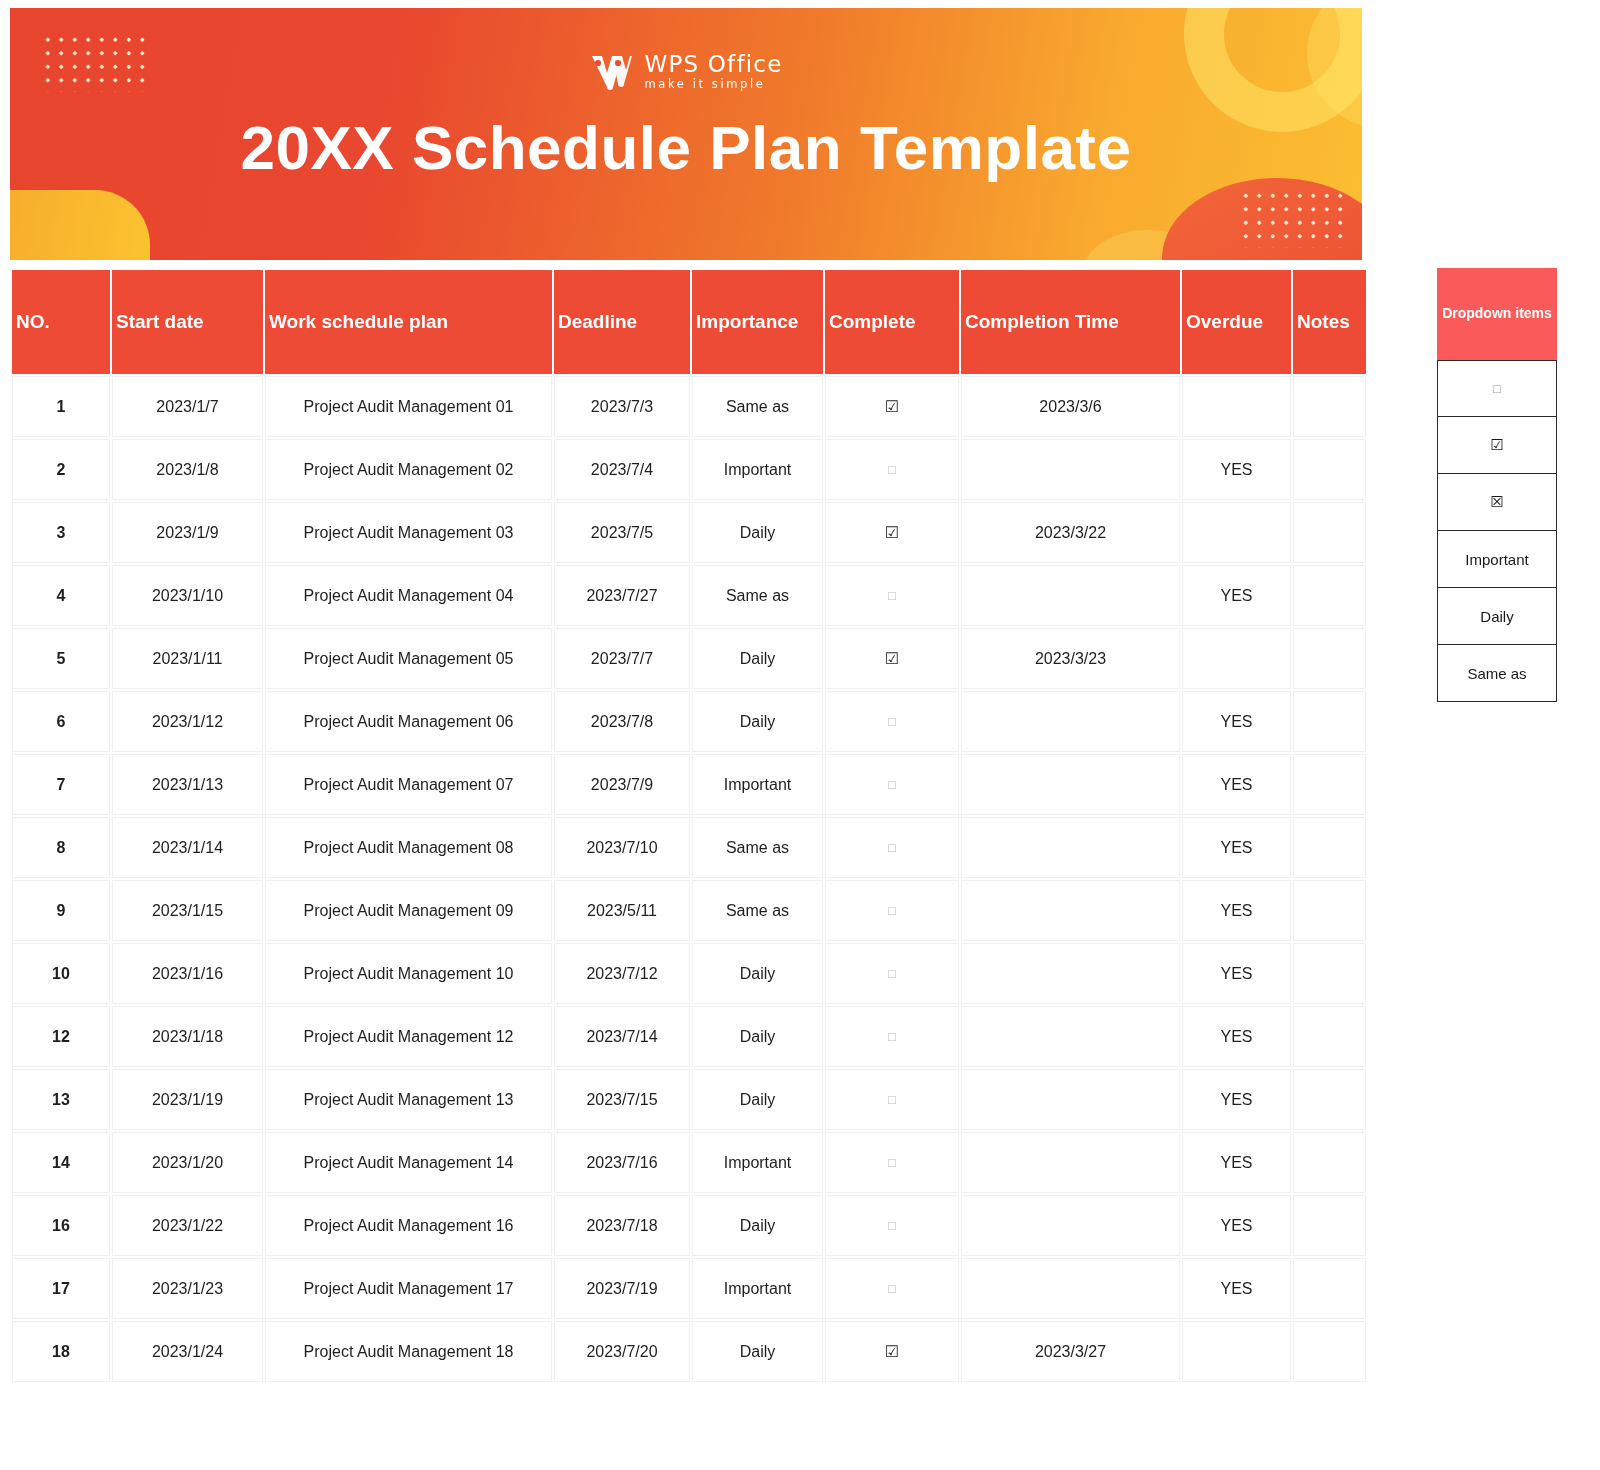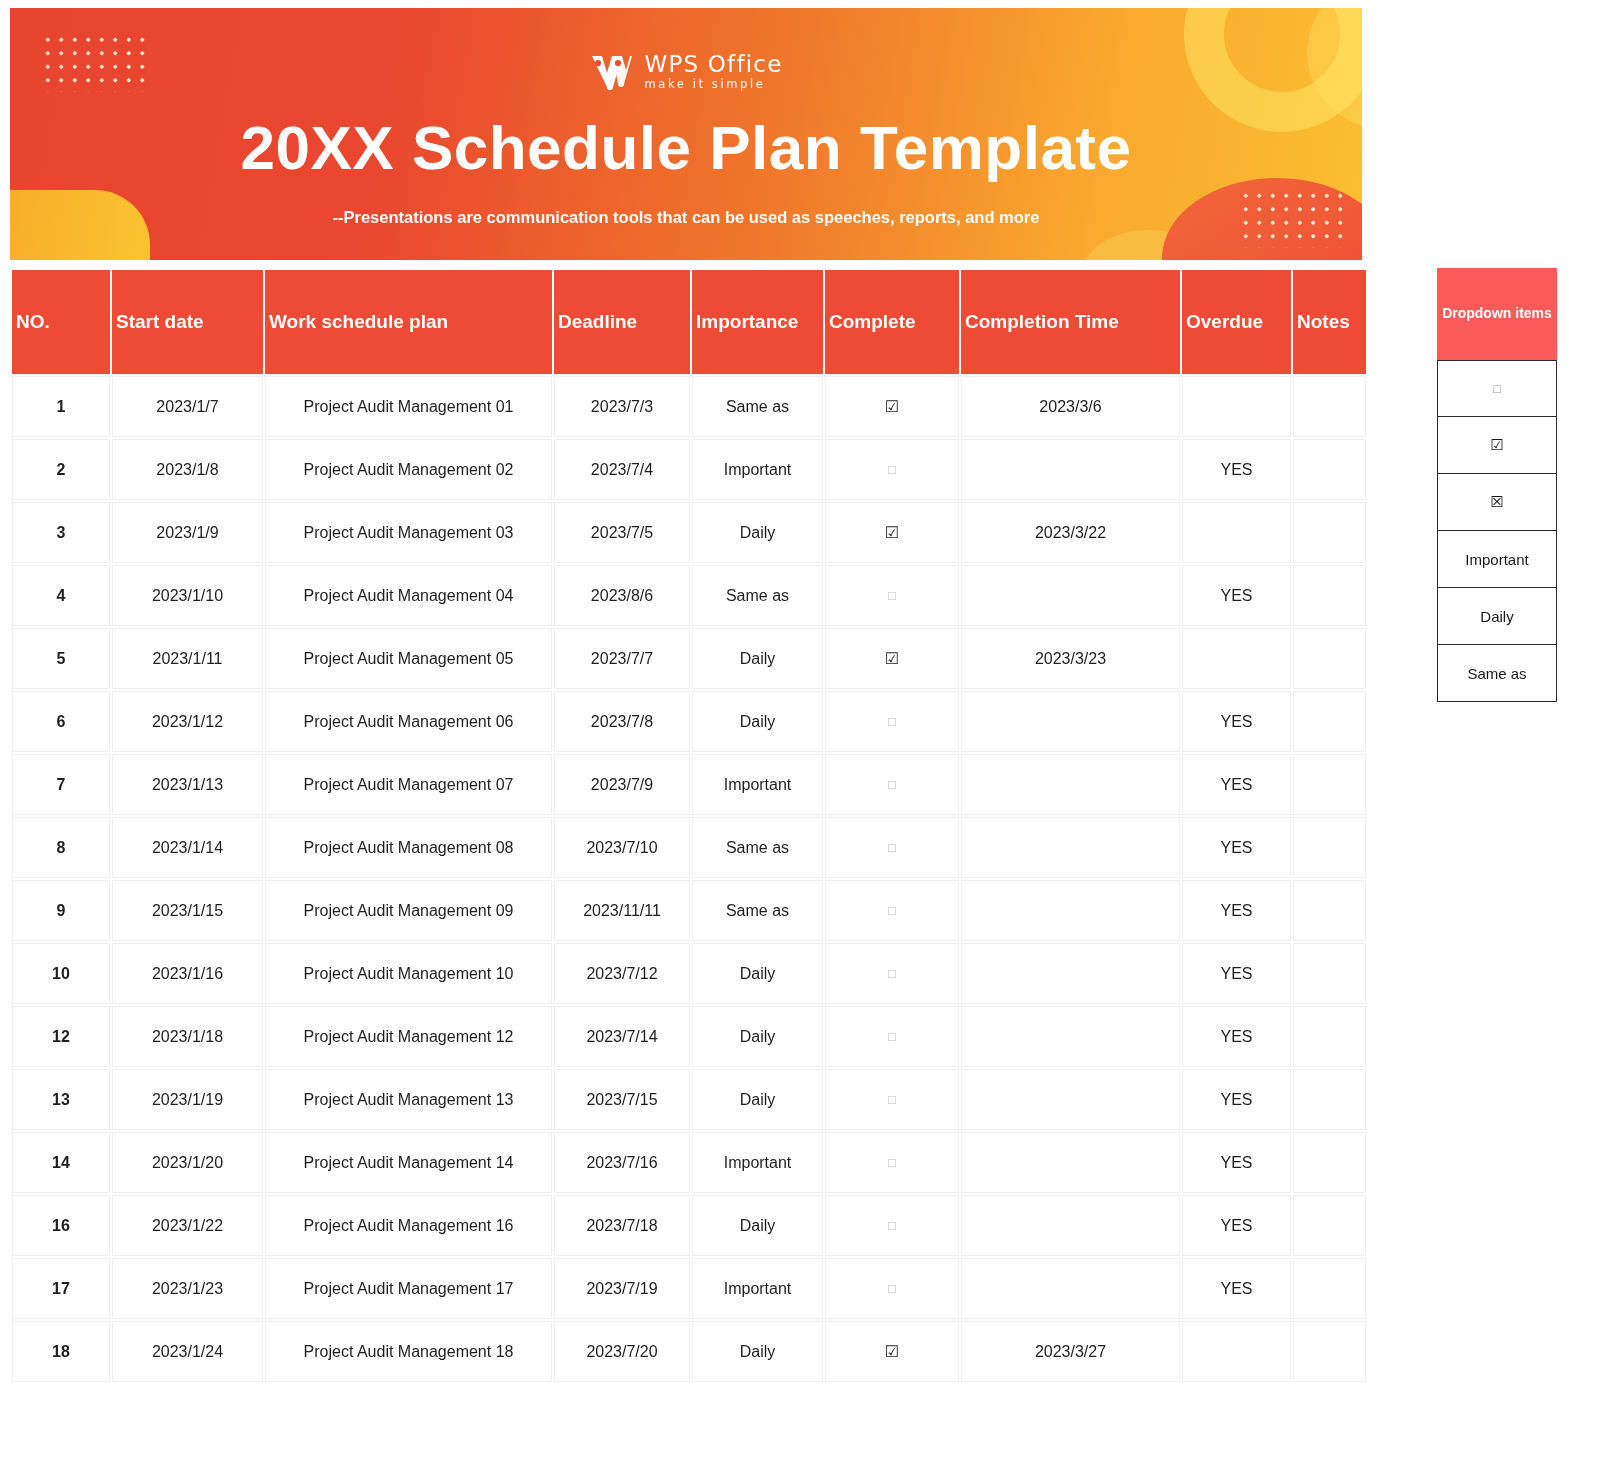--- a/index.html
+++ b/index.html
@@ -246,21 +246,20 @@
           <circle cx="29" cy="11" r="3.1" fill="#EE4B37"></circle>
         </svg>
       </span>
       <span class="wps-text">
         <div class="wps-name">WPS Office</div>
         <div class="wps-tag">make it simple</div>
       </span>
     </div>
 
     <div class="banner-title">20XX Schedule Plan Template</div>
-    <div class="banner-sub">--Presentations are communication tools that can be used as speeches, reports, and more</div>
   </div>
 </div>
 
 <div class="sheet">
   <table class="schedule">
     <colgroup>
       <col class="col-no">
         <col class="col-start">
         <col class="col-plan">
         <col class="col-dead">
@@ -314,21 +313,21 @@
           <td>Daily</td>
           <td class="chk">☑</td>
           <td>2023/3/22</td>
           <td></td>
           <td></td>
         </tr>
         <tr>
           <td class="no">4</td>
           <td>2023/1/10</td>
           <td>Project Audit Management 04</td>
-          <td>2023/8/6</td>
+          <td>2023/7/27</td>
           <td>Same as</td>
           <td class="chk empty">□</td>
           <td></td>
           <td>YES</td>
           <td></td>
         </tr>
         <tr>
           <td class="no">5</td>
           <td>2023/1/11</td>
           <td>Project Audit Management 05</td>
@@ -369,21 +368,21 @@
           <td>Same as</td>
           <td class="chk empty">□</td>
           <td></td>
           <td>YES</td>
           <td></td>
         </tr>
         <tr>
           <td class="no">9</td>
           <td>2023/1/15</td>
           <td>Project Audit Management 09</td>
-          <td>2023/11/11</td>
+          <td>2023/5/11</td>
           <td>Same as</td>
           <td class="chk empty">□</td>
           <td></td>
           <td>YES</td>
           <td></td>
         </tr>
         <tr>
           <td class="no">10</td>
           <td>2023/1/16</td>
           <td>Project Audit Management 10</td>

